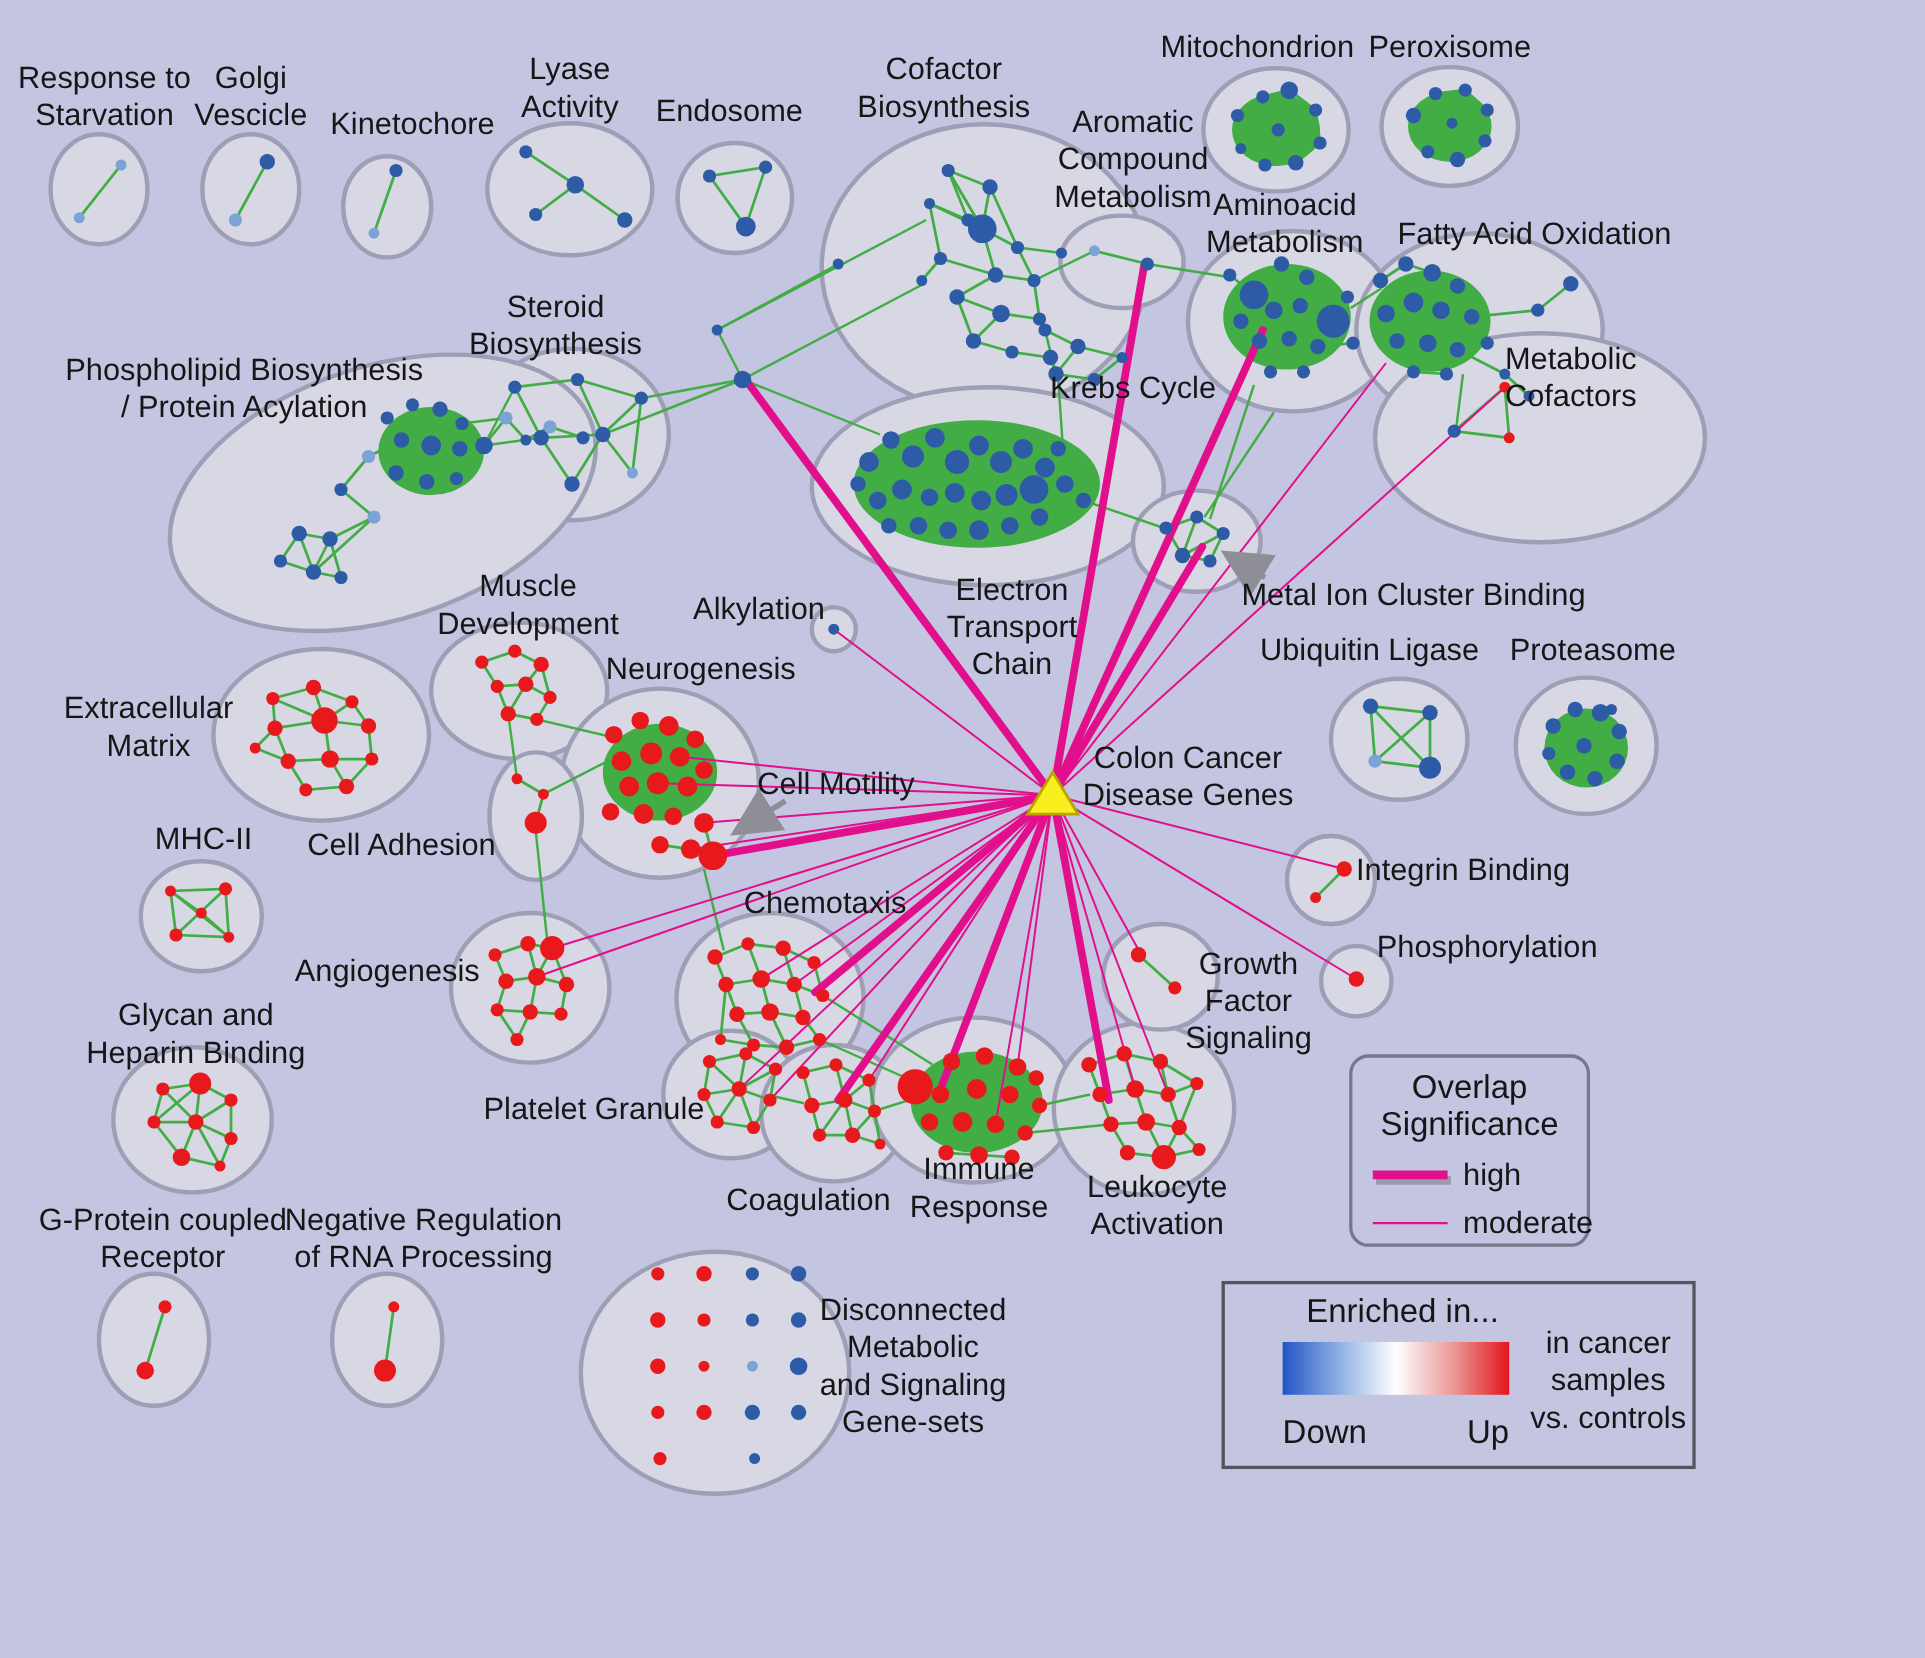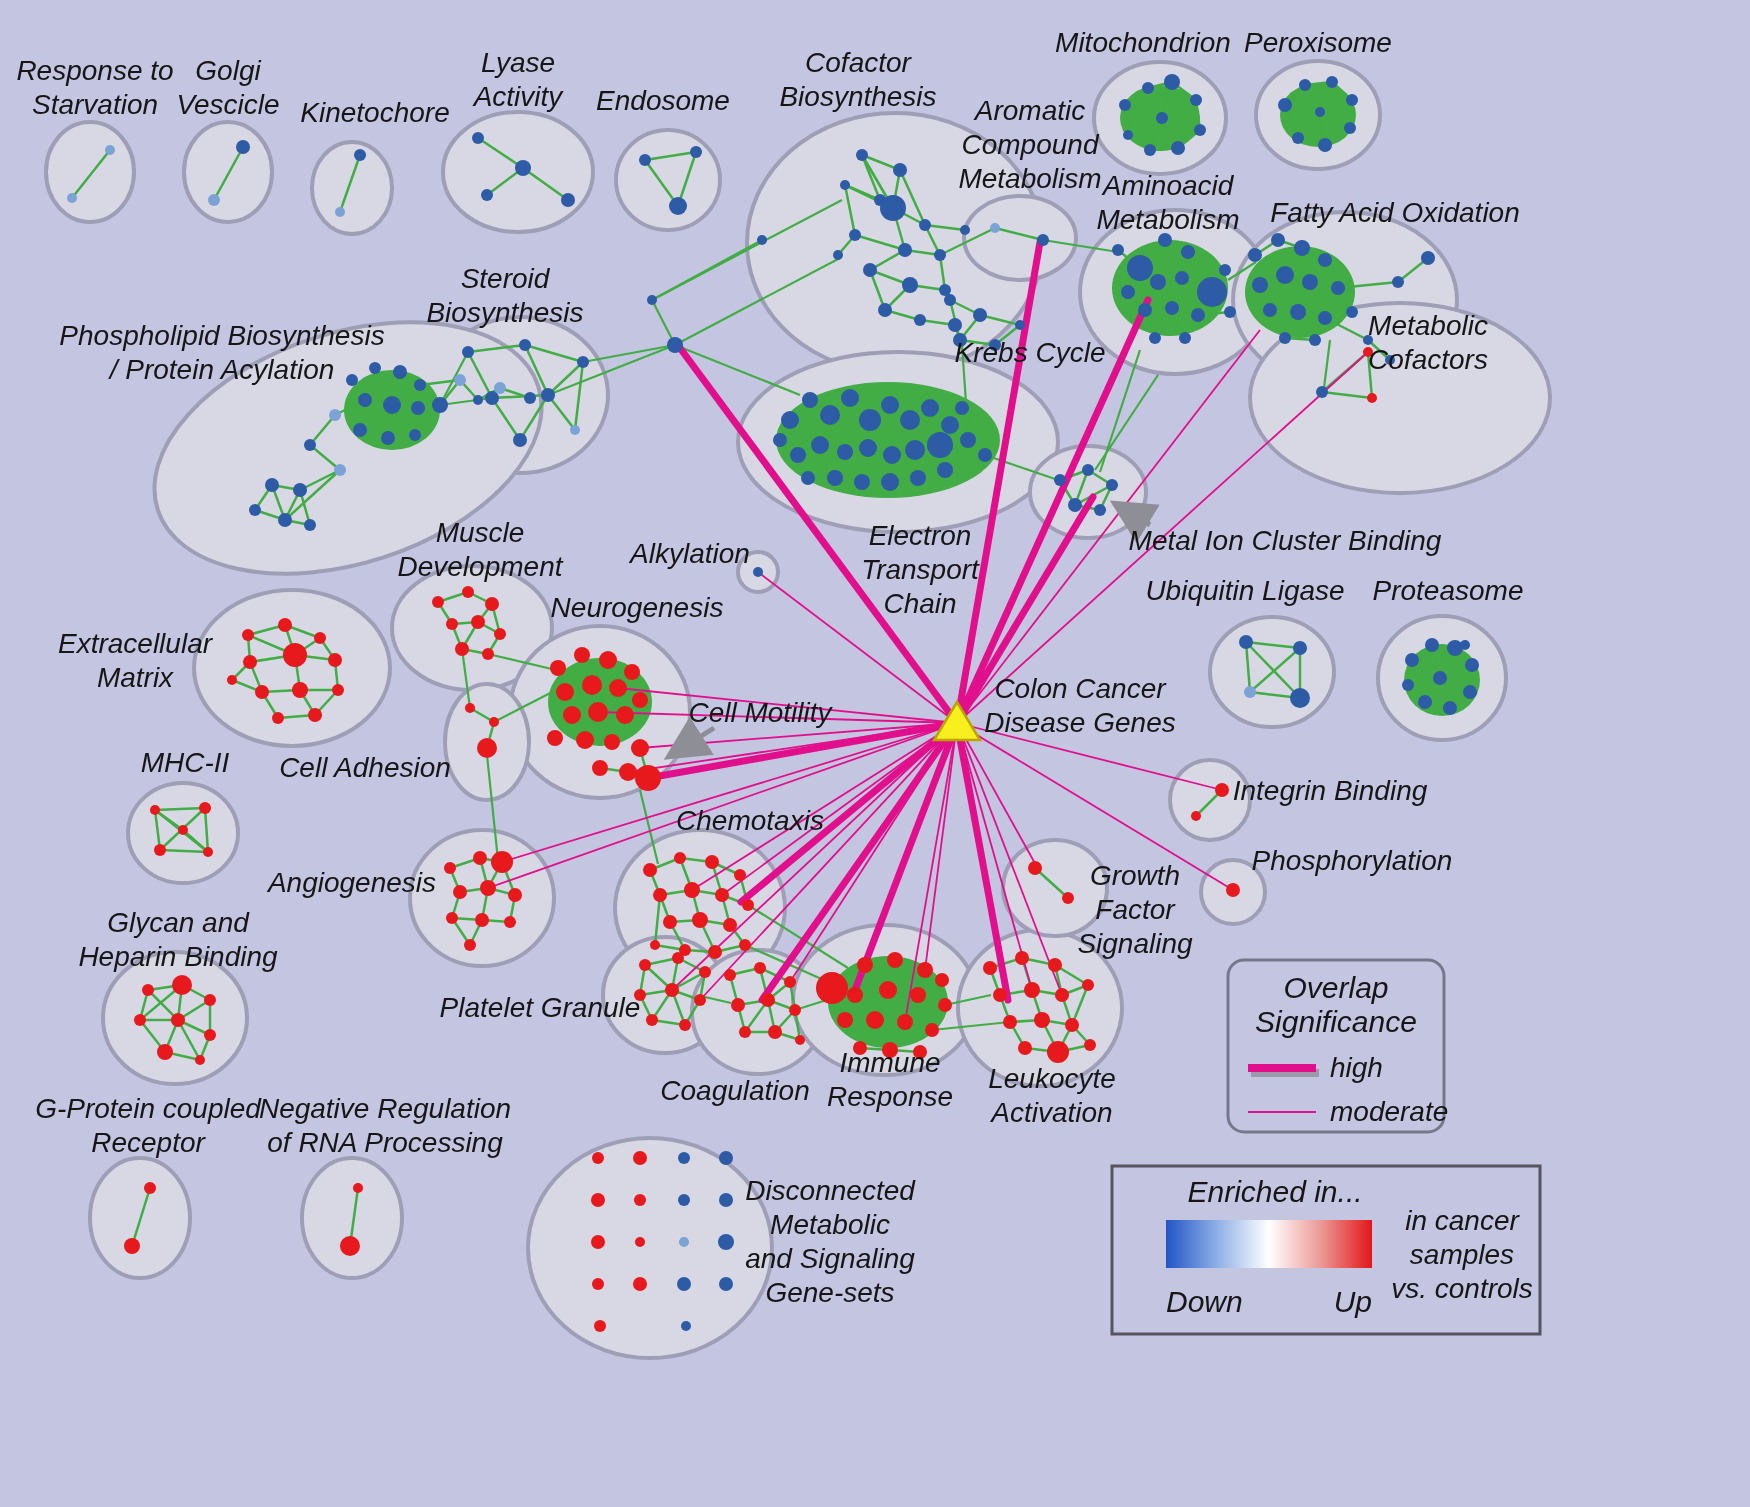--- a/index.html
+++ b/index.html
@@ -1,16 +1,16 @@
 <!DOCTYPE html>
 <html><head>
 <meta charset="utf-8">
 <style>
   html,body{margin:0;padding:0;background:#c4c5e1;}
-  #stage{width:1750px;height:1507px;position:relative;font-style:italic;}
+  #stage{width:1750px;height:1507px;position:relative;}
   svg text{font-family:"Liberation Sans",sans-serif;}
 </style>
 </head>
 <body>
 
 <div id="stage">
   <svg id="map" width="1750" height="1507" viewBox="0 0 1750 1507">
       <defs>
         <linearGradient id="enr" x1="0" y1="0" x2="1" y2="0">
           <stop offset="0.00" stop-color="#2255c4"></stop>

